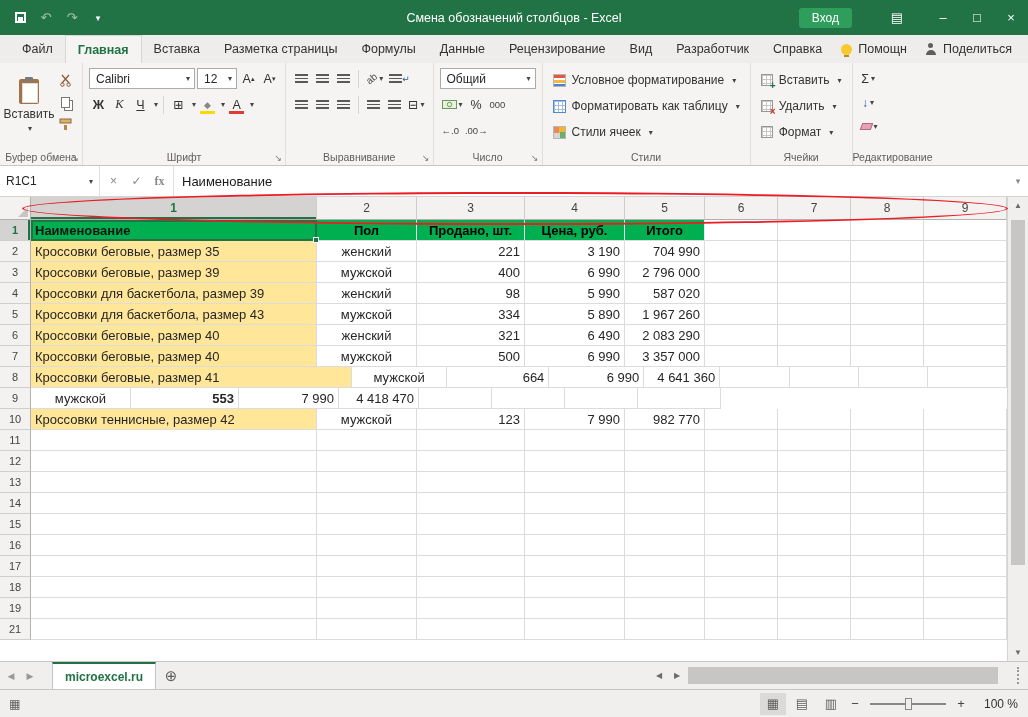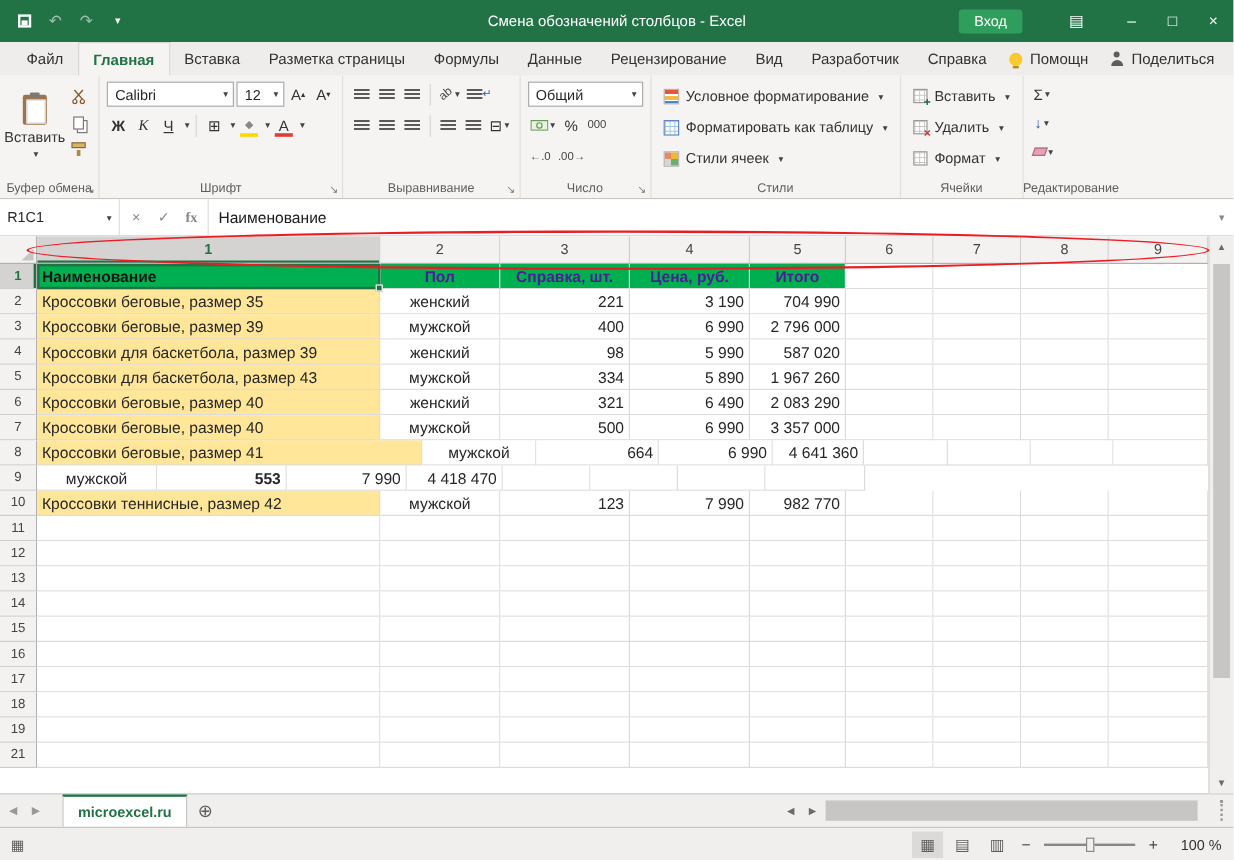--- a/index.html
+++ b/index.html
@@ -85,21 +85,21 @@
   .corner { width:31px; flex:0 0 31px; background:#f3f2f1; border-right:1px solid #b2b0ae; border-bottom:1px solid #b2b0ae; position:relative; }
   .corner::after { content:""; position:absolute; right:2px; bottom:2px; border-left:10px solid transparent; border-bottom:10px solid #c8c6c4; }
   .ch { background:#f3f2f1; border-right:1px solid #d0cecd; border-bottom:1px solid #b2b0ae; display:flex; align-items:center; justify-content:center; font-size:12px; color:#444; }
   .ch.sel { background:#d5d3d1; color:#217346; box-shadow:inset 0 -2px 0 #217346; font-weight:700; }
   .rowswrap { flex:1; overflow:hidden; }
   .row { height:21px; display:flex; }
   .rh { width:31px; flex:0 0 31px; background:#f3f2f1; border-right:1px solid #b2b0ae; border-bottom:1px solid #d0cecd; display:flex; align-items:center; justify-content:center; font-size:11px; color:#444; }
   .rh.sel { background:#d5d3d1; color:#217346; box-shadow:inset -2px 0 0 #217346; font-weight:700; }
   .cell { border-right:1px solid #dcdcdc; border-bottom:1px solid #dcdcdc; font-size:13px; padding:0 4px; display:flex; align-items:center; overflow:hidden; white-space:nowrap; background:#fff; }
   .cell.left { justify-content:flex-start; } .cell.center { justify-content:center; } .cell.right { justify-content:flex-end; }
-  .cell.hdr { background:#00b050; color:#4c1d95; font-weight:700; border-right-color:#e8e8e8; }
+  .cell.hdr { background:#00b050; color:#000000; font-weight:700; border-right-color:#e8e8e8; }
   .cell.hdr.first { color:#151515; }
   .cell.tan { background:#ffe699; }
   .cell.selcell { outline:2px solid #217346; outline-offset:-2px; position:relative; z-index:2; overflow:visible; }
   .fillhandle { position:absolute; right:-3px; bottom:-3px; width:6px; height:6px; background:#217346; border:1px solid #fff; }
   .oval { position:absolute; left:22px; top:-5px; width:986px; height:33px; border:2px solid #ec1c24; border-radius:50%; z-index:9; pointer-events:none; }
   .vscroll { width:21px; flex:0 0 21px; background:#f1efed; border-left:1px solid #d6d4d2; display:flex; flex-direction:column; }
   .varrow { height:17px; display:flex; align-items:center; justify-content:center; font-size:8px; color:#6b6b6b; }
   .vtrack { flex:1; position:relative; }
   .vthumb { position:absolute; left:3px; right:3px; top:6px; height:345px; background:#c8c6c4; }
 
@@ -406,21 +406,21 @@
           <div class="ch" style="width: 73px;">7</div>
           <div class="ch" style="width: 73px;">8</div>
           <div class="ch" style="width: 83px;">9</div>
         </div>
       <div class="rowswrap">
 
       <div class="row">
             <div class="rh sel">1</div>
             <div class="cell hdr left first selcell" style="width: 286px;">Наименование<span class="fillhandle"></span></div>
             <div class="cell hdr center" style="width: 100px;">Пол</div>
-            <div class="cell hdr center" style="width: 108px;">Справка, шт.</div>
+            <div class="cell hdr center" style="width: 108px;">Продано, шт.</div>
             <div class="cell hdr center" style="width: 100px;">Цена, руб.</div>
             <div class="cell hdr center" style="width: 80px;">Итого</div>
             <div class="cell right" style="width: 73px;"></div>
             <div class="cell right" style="width: 73px;"></div>
             <div class="cell right" style="width: 73px;"></div>
             <div class="cell right" style="width: 83px;"></div>
           </div>
           <div class="row">
             <div class="rh">2</div>
             <div class="cell left tan" style="width: 286px;">Кроссовки беговые, размер 35</div>

